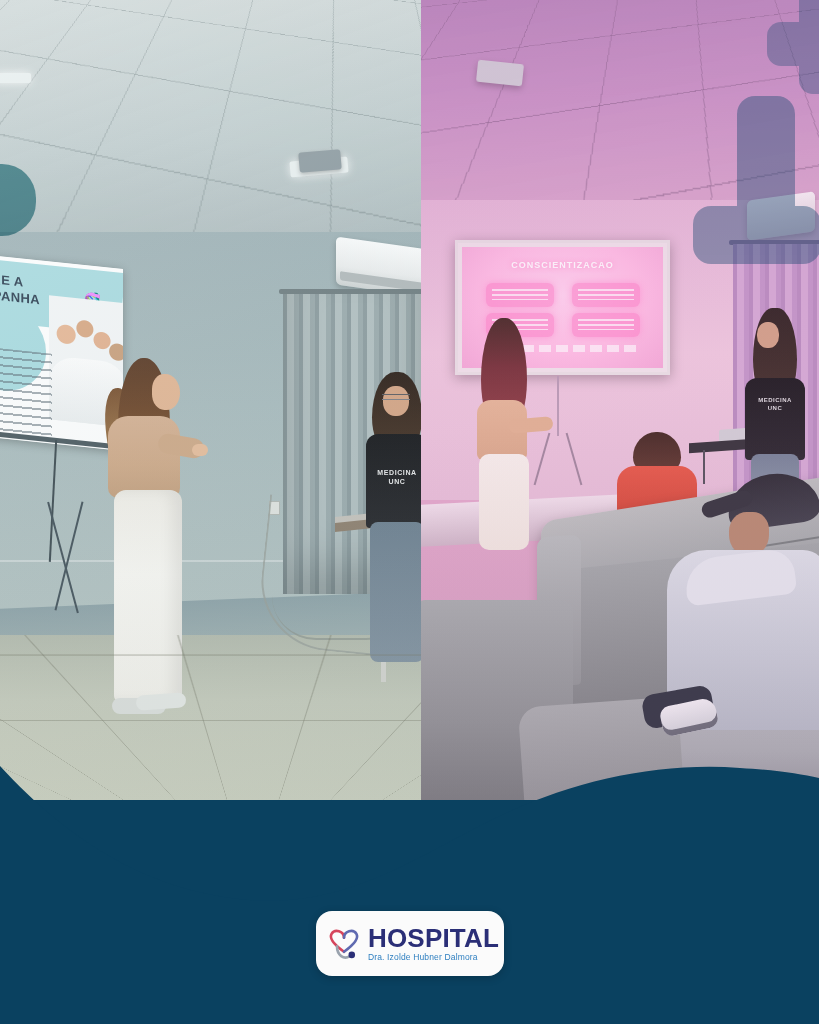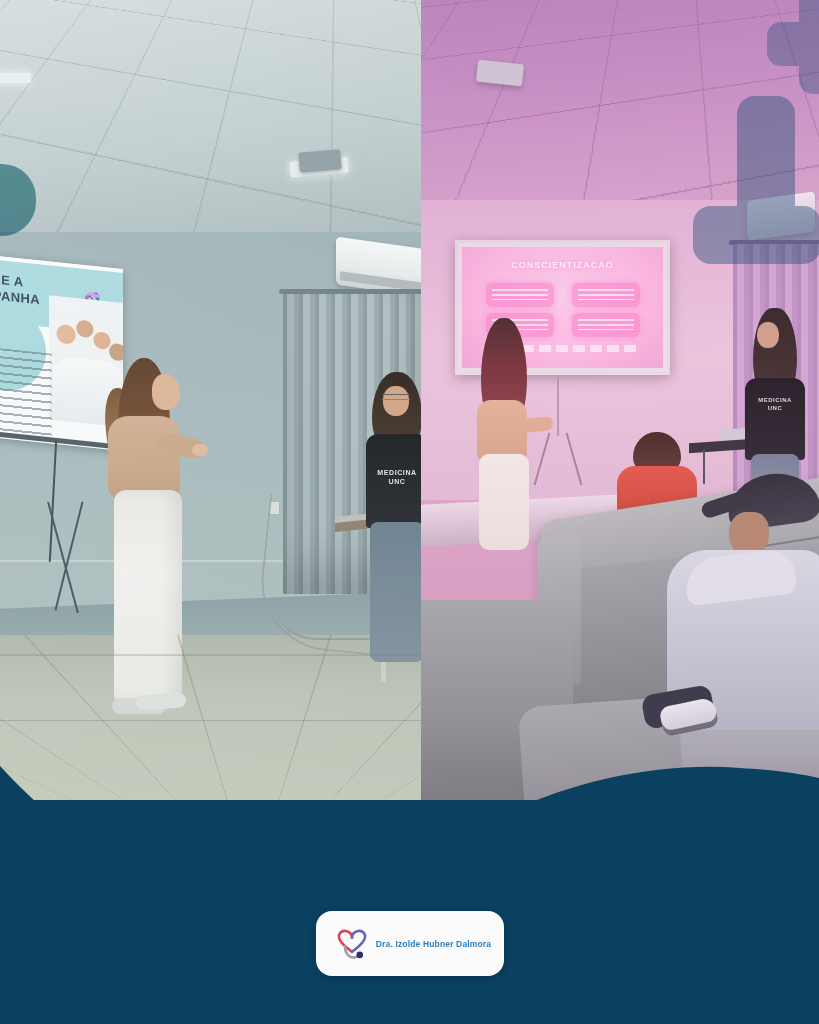--- a/index.html
+++ b/index.html
@@ -605,21 +605,21 @@
     box-shadow:0 2px 8px rgba(0,0,0,.2);
   }
   .logo-inner{ display:flex; align-items:center; gap:5px; padding-left:4px; }
   .logo-mark{ width:38px; height:42px; position:relative; flex:0 0 auto; }
   .logo-words{ display:flex; flex-direction:column; line-height:1; }
   .logo-title{
     font-size:26px; font-weight:700; letter-spacing:.2px;
     color:#2b2f77;
   }
   .logo-sub{
-    font-size:8.5px; font-weight:700; letter-spacing:.15px;
+    font-size:8.5px; font-weight:400; letter-spacing:.15px;
     color:#2e7fc0; margin-top:2px;
   }
 </style>
 </head>
 <body>
 
 <div class="canvas">
 
   <div class="photos">
 
@@ -788,18 +788,19 @@
     <div class="logo-inner">
       <div class="logo-mark">
         <svg viewBox="0 0 48 54" width="38" height="42" aria-hidden="true">
           <path d="M24 19 C24 10, 12 7, 8 14 C4.5 20, 13 29, 24 37" fill="none" stroke="#d6455c" stroke-width="3.4" stroke-linecap="round"></path>
           <path d="M24 19 C24 10, 36 7, 40 14 C43.5 20, 35 29, 24 37" fill="none" stroke="#5f6ab0" stroke-width="3.4" stroke-linecap="round"></path>
           <path d="M15 30 C15 42, 24 47, 31 43" fill="none" stroke="#9aa3ae" stroke-width="3.4" stroke-linecap="round"></path>
           <circle cx="34" cy="41" r="4.2" fill="#2b2f77"></circle>
         </svg>
       </div>
       <div class="logo-words">
+        <div class="logo-title">HOSPITAL</div>
         <div class="logo-sub">Dra. Izolde Hubner Dalmora</div>
       </div>
     </div>
   </div>
 
 </div>
 
 </body></html>

